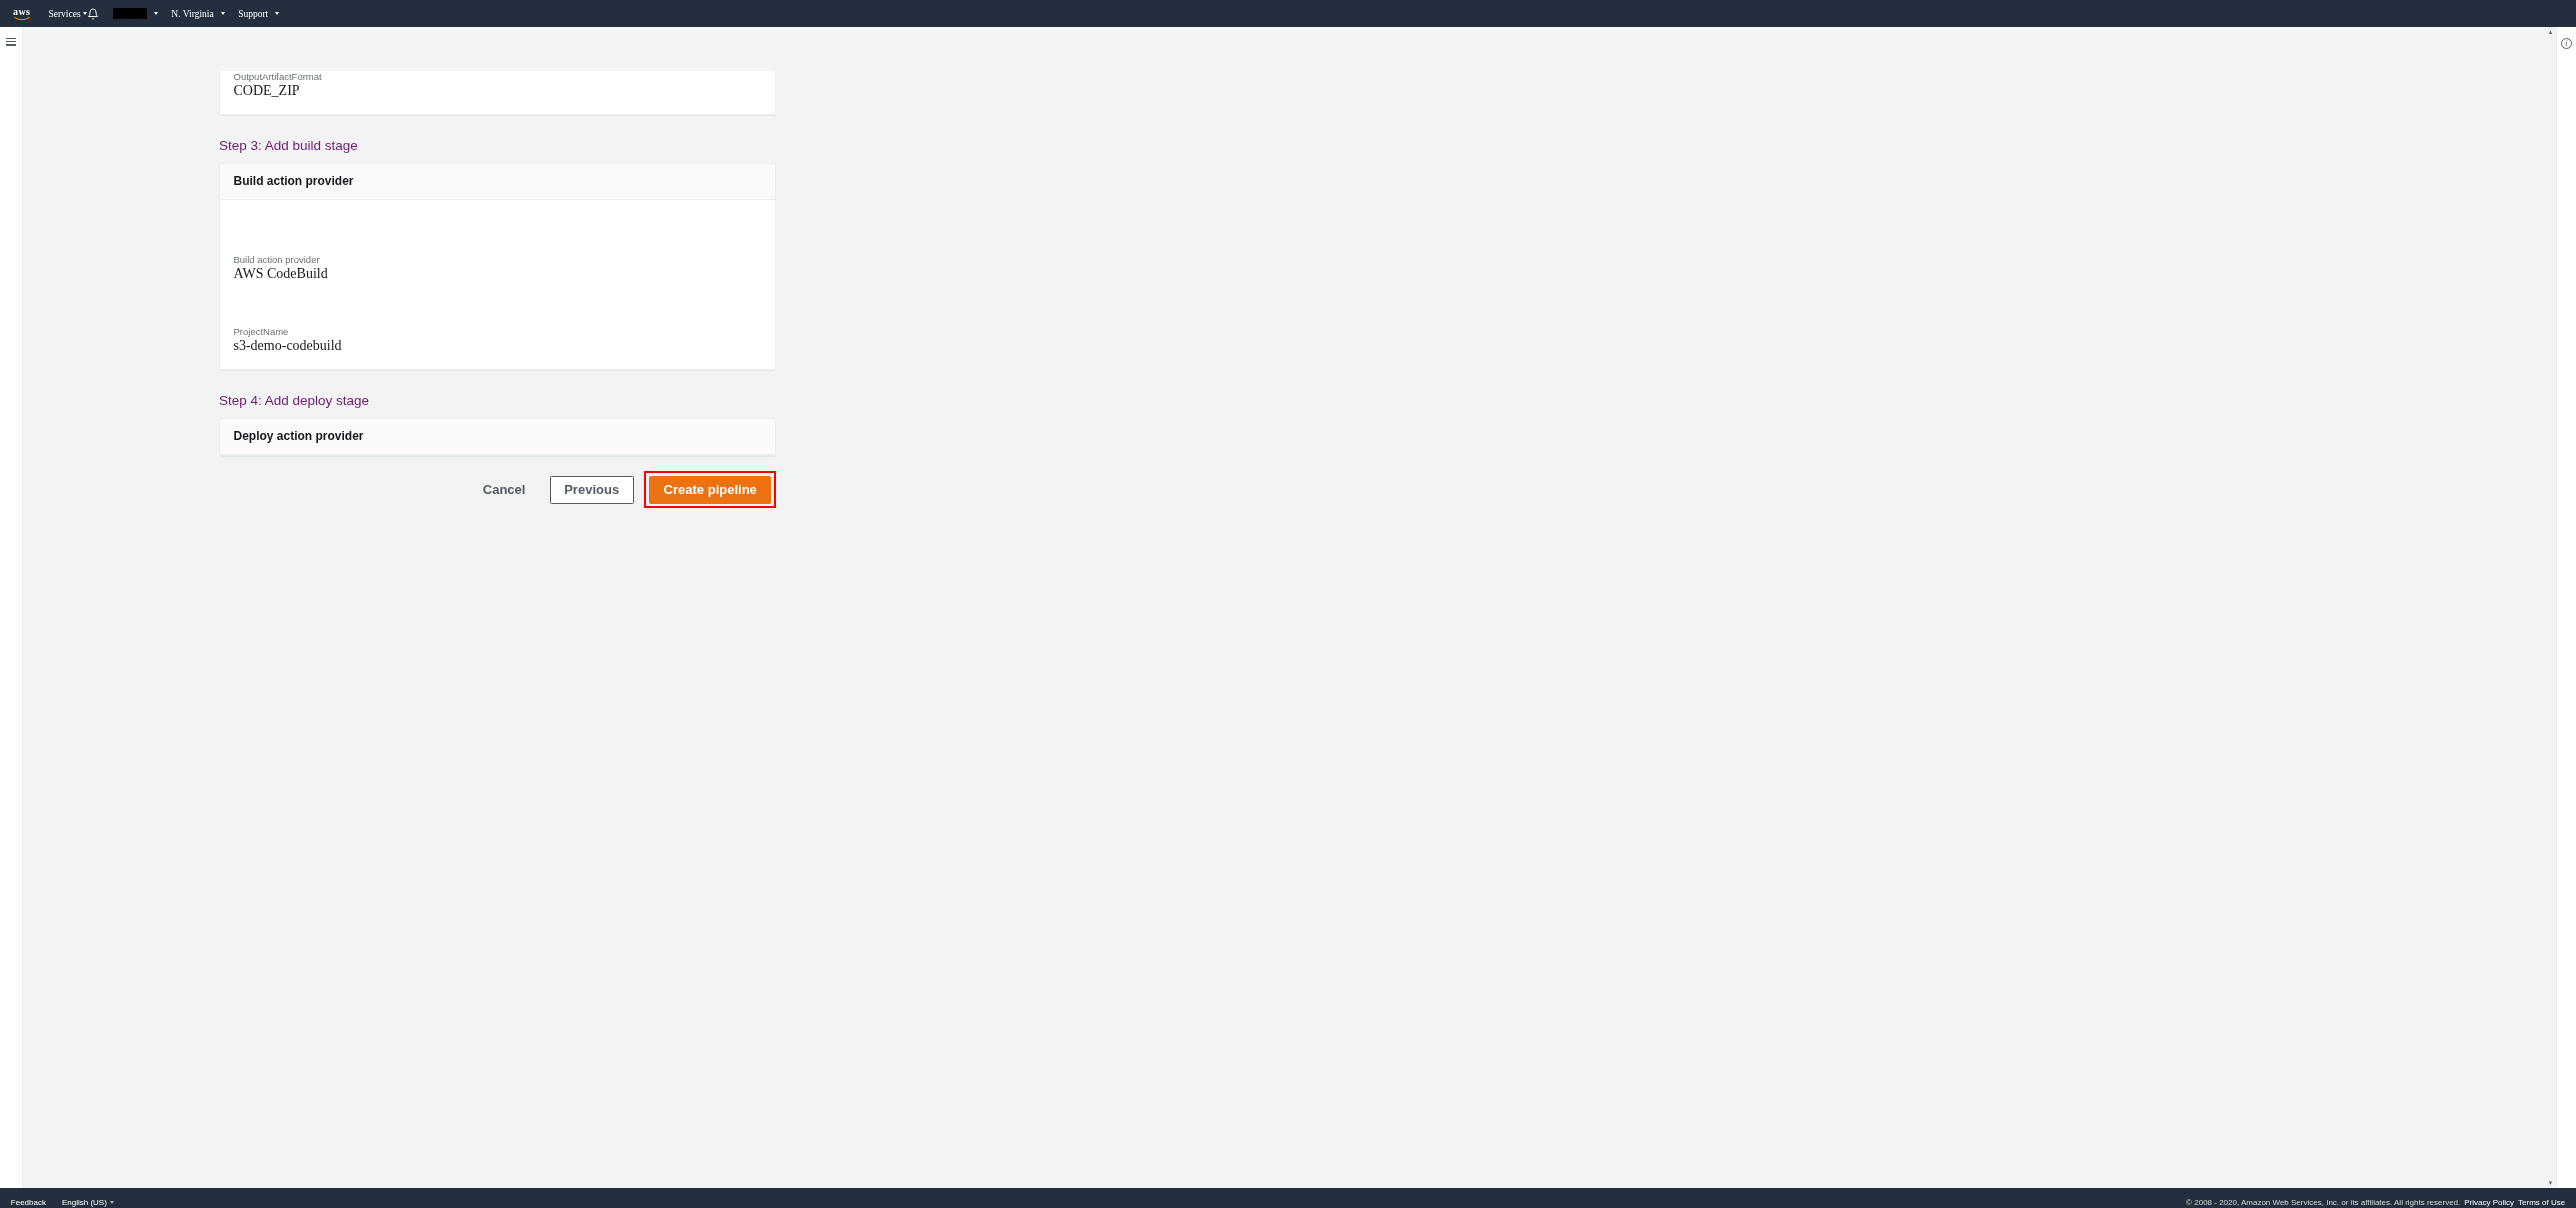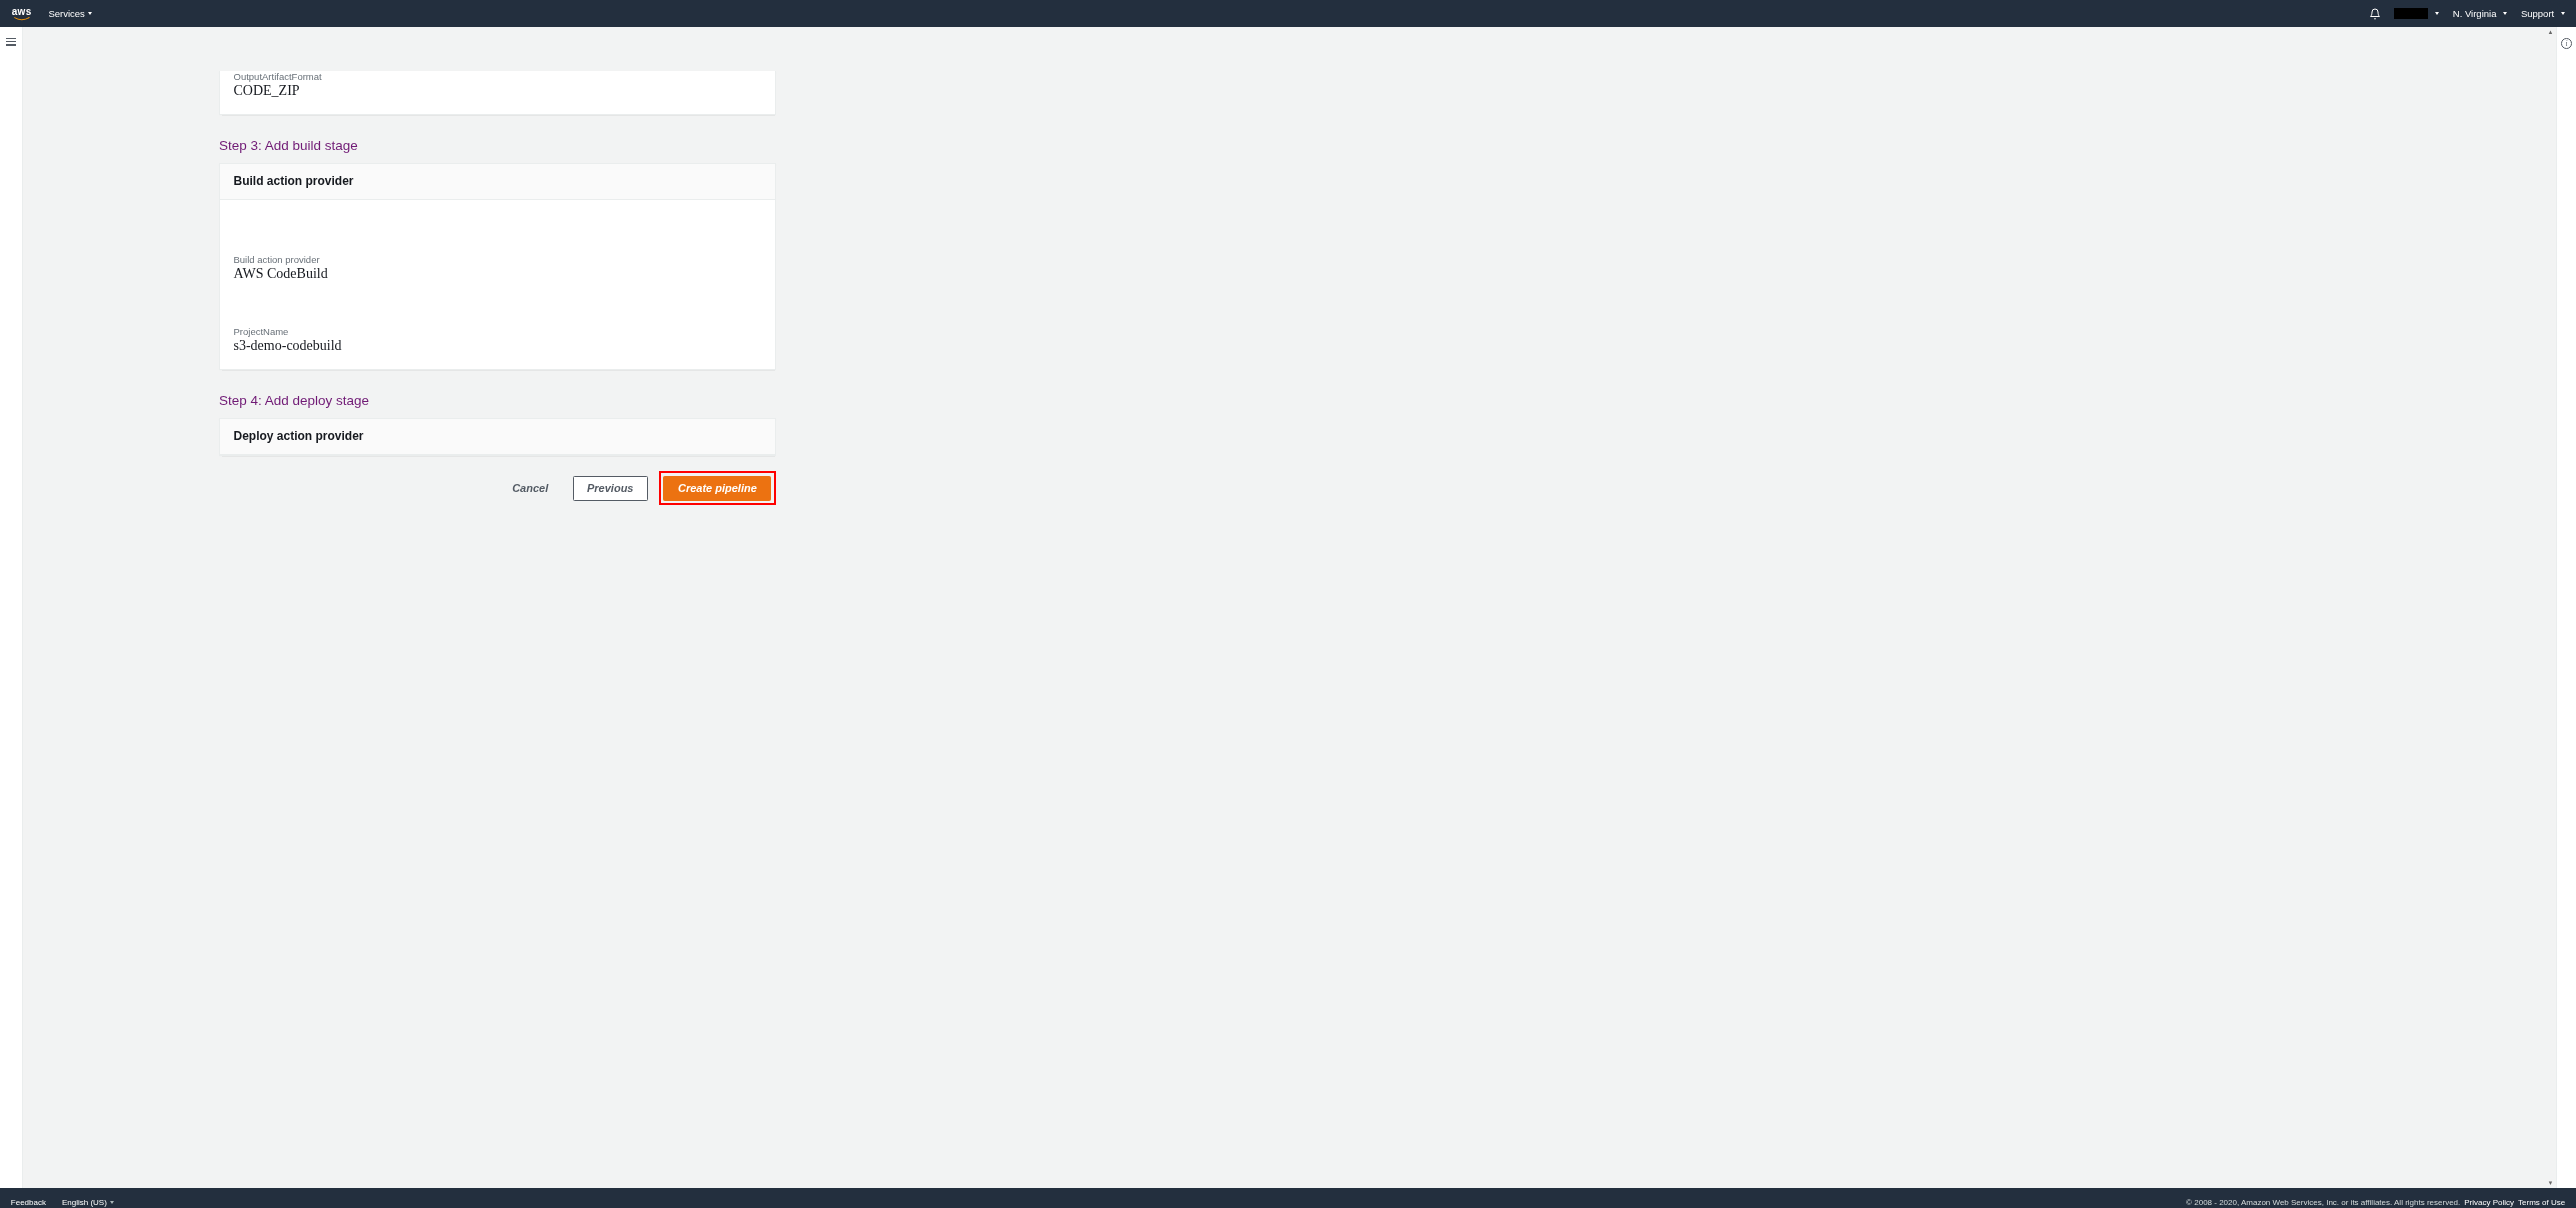--- a/index.html
+++ b/index.html
@@ -11,22 +11,23 @@
       font-family: "Amazon Ember", "Helvetica Neue", Arial, sans-serif;
       background: #f2f3f3;
       overflow: hidden;
     }
     .topbar {
       background: #232f3e;
       height: 27px;
       display: flex;
       align-items: center;
       padding: 0 10.8px;
-      justify-content: space-between;
-      color: #fff;
+      justify-content: flex-start;
+      color: #fff;
+      font-family: Liberation Serif, serif;
     }
     .topbar-left { display: flex; align-items: center; gap: 16px; }
     .aws-logo {
       display: flex;
       flex-direction: column;
       align-items: center;
       line-height: 1;
     }
     .aws-logo-text {
       font-weight: bold;
@@ -183,26 +184,25 @@
       margin: 23px 0 9.5px;
     }
     .actions-row {
       display: flex;
       justify-content: flex-end;
       align-items: center;
       gap: 10.8px;
       margin-top: 12px;
     }
     .btn {
-      font-size: 11px;
+      font-size: 13px;
       font-weight: 700;
       padding: 5.4px 13.5px;
       border-radius: 1.4px;
       cursor: pointer;
-      font-style: italic;
     }
     .btn-link {
       background: transparent;
       border: none;
       color: #545b64;
     }
     .btn-secondary {
       background: #fff;
       border: 0.7px solid #545b64;
       color: #545b64;

